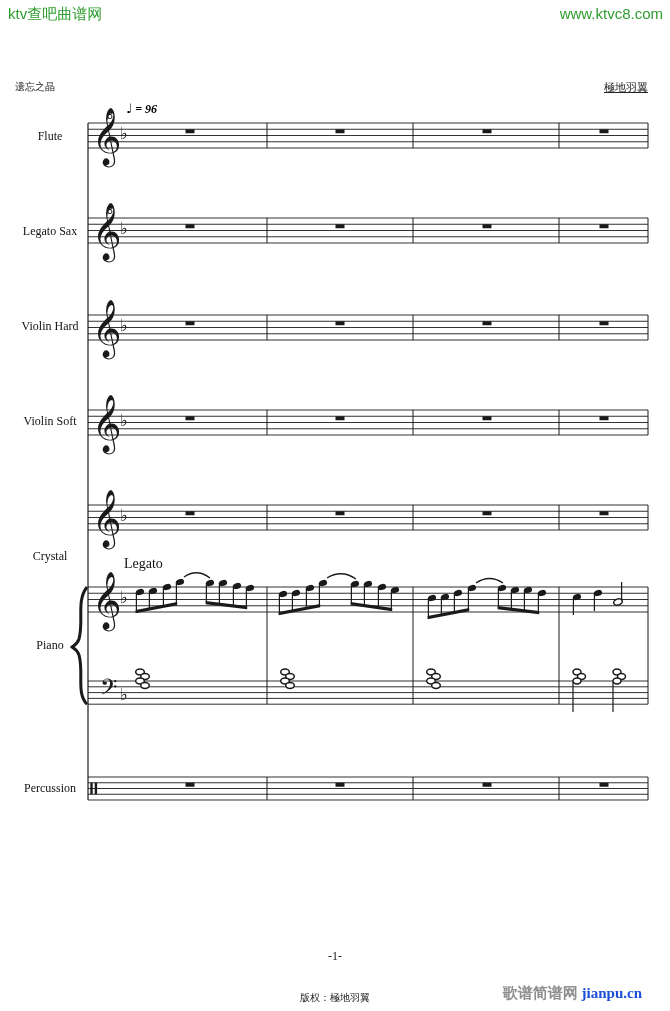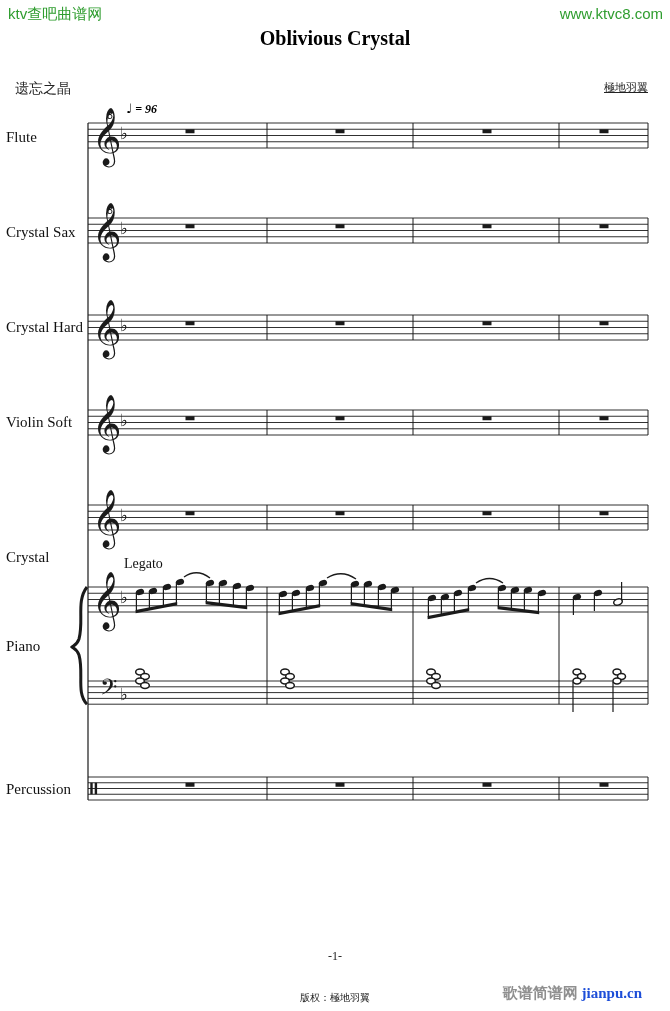--- a/index.html
+++ b/index.html
@@ -4,45 +4,44 @@
 <style>
   html,body{margin:0;padding:0;background:#fff;}
   .page{position:relative;width:670px;height:1011px;background:#ffffff;overflow:hidden;
         font-family:"Liberation Serif", serif;color:#111;}
   .site-link{position:absolute;top:5px;font-family:"Liberation Sans", sans-serif;
              font-size:15px;color:#2f9d2f;}
   .site-left{left:8px;}
   .site-right{right:7px;}
   .title{position:absolute;top:27px;left:0;width:670px;text-align:center;
          font-size:20px;font-weight:bold;color:#000;}
-  .subtitle-left{position:absolute;top:80px;left:15px;font-size:14px;color:#222;}
+  .subtitle-left{position:absolute;top:80px;left:15px;font-size:10px;color:#222;}
   .composer-right{position:absolute;top:80px;right:22px;font-size:11px;color:#222;text-decoration:underline;}
   .tempo{position:absolute;top:101px;left:126px;font-weight:bold;font-size:12px;color:#000;font-style:italic;}
   .tempo .note-glyph{font-family:"DejaVu Sans", sans-serif;font-size:13px;}
   .legato{position:absolute;top:556px;left:124px;font-size:14px;color:#111;}
-  .instr-label{position:absolute;left:6px;width:88px;
-               font-size:15px;color:#111;white-space:nowrap;}
+  .instr-label{position:absolute;left:6px;width:88px;text-align:center;
+               font-size:12px;color:#111;white-space:nowrap;}
   #score-svg{position:absolute;left:0;top:0;}
   .footer-page{position:absolute;top:949px;left:0;width:670px;text-align:center;
                font-size:12px;color:#222;}
   .footer-copy{position:absolute;top:991px;left:0;width:670px;text-align:center;
                font-size:10px;color:#222;}
   .watermark{position:absolute;top:984px;right:28px;font-size:15px;font-weight:bold;}
   .watermark .wm-gray{color:#8f8f8f;}
   .watermark .wm-orange{color:#1d4ed8;}
 </style>
 </head>
 <body>
 
 <div class="page">
 
   <div class="site-link site-left">ktv查吧曲谱网</div>
   <div class="site-link site-right">www.ktvc8.com</div>
 
-  <div class="title">Oblivious Crystal</div>
   <div class="subtitle-left">遗忘之晶</div>
   <div class="composer-right">極地羽翼</div>
 
   <div class="tempo">
     <span class="note-glyph">♩</span>
     <span>= 96</span>
   </div>
 
   <svg id="score-svg" width="670" height="1011">
       <line x1="88" y1="123" x2="648" y2="123" stroke="#1a1a1a" stroke-width="0.9"></line>
@@ -239,22 +238,22 @@
       <ellipse cx="617" cy="672" rx="4" ry="2.9" fill="#fff" stroke="#1a1a1a" stroke-width="1.5"></ellipse>
       <ellipse cx="621.5" cy="676.5" rx="4" ry="2.9" fill="#fff" stroke="#1a1a1a" stroke-width="1.5"></ellipse>
       <ellipse cx="617" cy="681" rx="4" ry="2.9" fill="#fff" stroke="#1a1a1a" stroke-width="1.5"></ellipse>
       <line x1="613" y1="682" x2="613" y2="712" stroke="#1a1a1a" stroke-width="1.2"></line>
     </svg>
 
   <div class="legato">Legato</div>
 
   <div id="labels">
       <div class="instr-label" style="top: 129px;">Flute</div>
-      <div class="instr-label" style="top: 224px;">Crystal Sax</div>
-      <div class="instr-label" style="top: 319px;">Crystal Hard</div>
+      <div class="instr-label" style="top: 224px;">Legato Sax</div>
+      <div class="instr-label" style="top: 319px;">Violin Hard</div>
       <div class="instr-label" style="top: 414px;">Violin Soft</div>
       <div class="instr-label" style="top: 509px; margin-top: 40px;">Crystal</div>
       <div class="instr-label" style="top: 781px;">Percussion</div>
       <div class="instr-label" style="top: 637.6px;">Piano</div>
     </div>
 
   <div class="footer-page">-1-</div>
   <div class="footer-copy">版权：極地羽翼</div>
   <div class="watermark">
     <span class="wm-gray">歌谱简谱网</span>

